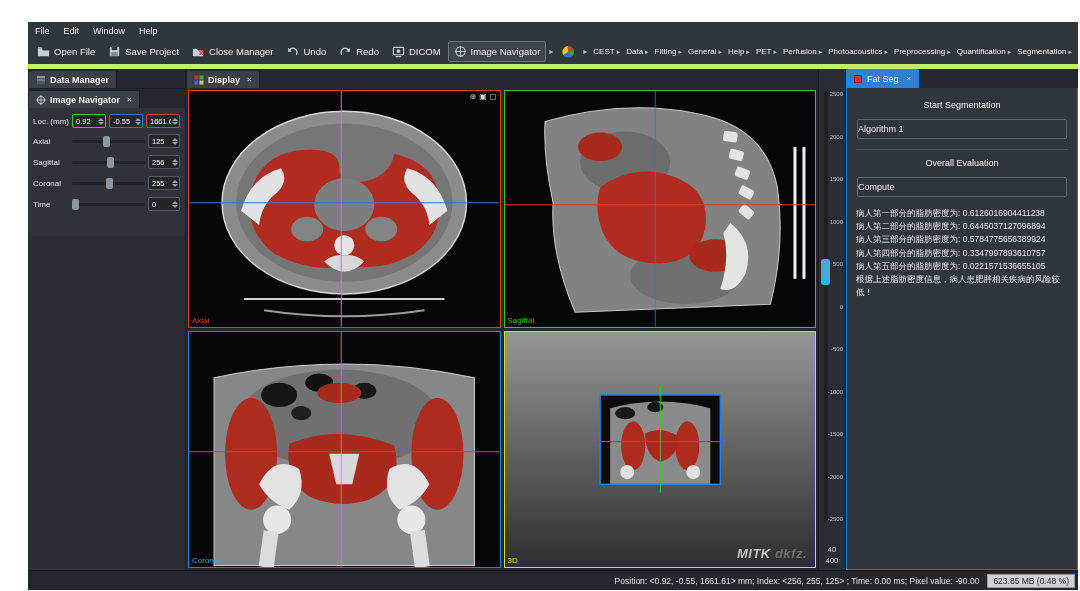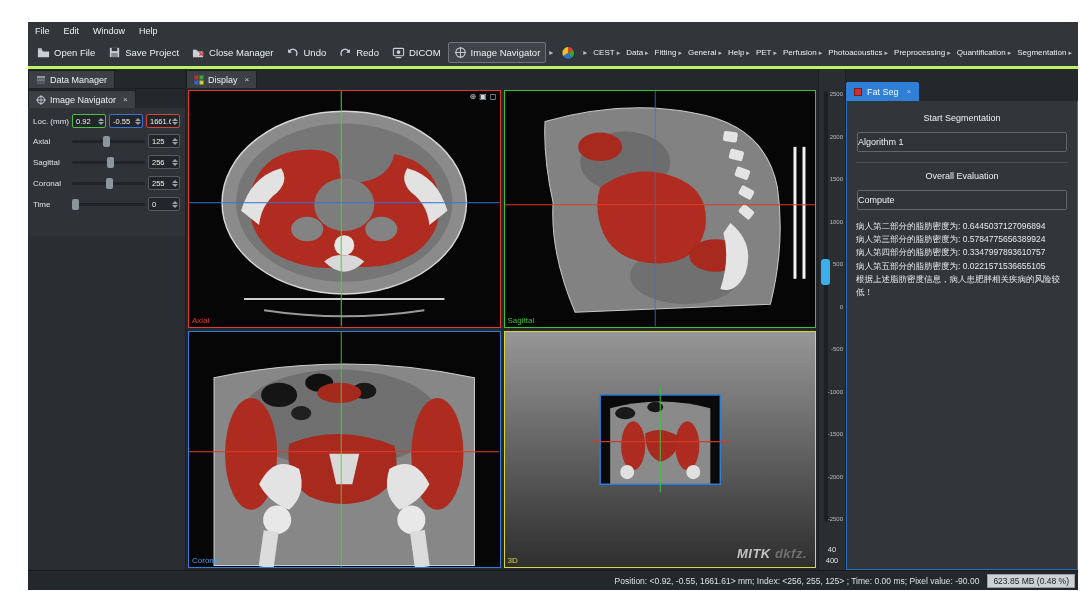--- a/index.html
+++ b/index.html
@@ -7,37 +7,37 @@
     font-family:"Liberation Sans","DejaVu Sans",sans-serif; }
   .page { position:relative; width:1080px; height:591px; background:#fff; overflow:hidden; }
   .app { position:absolute; left:28px; top:22px; width:1050px; height:568px;
     background:#2a2e32; color:#eff0f1; display:flex; flex-direction:column; font-size:10px; }
 
   
   .menubar { height:17px; background:#31363b; display:flex; align-items:center; gap:14px;
     padding:0 7px; font-size:9px; flex:0 0 auto; }
 
   
-  .toolbar { height:30px; background:#31363b; border-bottom:3px solid #bef264; display:flex;
+  .toolbar { height:30px; background:#31363b; border-bottom:5px solid #bef264; display:flex;
     align-items:center; padding:0 3px; gap:1px; flex:0 0 auto; overflow:hidden; white-space:nowrap; }
   .tb-btn { display:flex; align-items:center; gap:4px; padding:3px 5px; border:1px solid transparent;
     border-radius:2px; font-size:9.5px; flex:0 0 auto; }
   .tb-btn.active { background:#3e4449; border-color:#6f7478; }
   .tb-btn svg { width:13px; height:13px; }
   .tb-arrow { color:#b8bcc0; font-size:8px; padding:0 2px; flex:0 0 auto; }
   .tb-wheel svg { width:12px; height:12px; }
   .tb-menu { display:flex; align-items:center; gap:2px; padding:0 3px; font-size:8px; flex:0 0 auto; }
   .tb-menu .chev { color:#b8bcc0; font-size:7px; }
 
   .main { flex:1; display:flex; min-height:0; }
 
   
   .left-col { width:158px; flex:0 0 auto; display:flex; flex-direction:column;
     border-right:1px solid #1d2023; background:#2a2e32; }
-  .panel-tabbar { height:19px; background:#24272b; display:flex; align-items:flex-end; flex:0 0 auto; }
+  .panel-tabbar { height:19px; background:#24272b; display:flex; align-items:flex-end; flex:0 0 auto;font-weight:bold; }
   .panel-tab { height:18px; background:#3b4045; display:flex; align-items:center; gap:4px;
     padding:0 7px; font-size:9px; border:1px solid #1d2023; border-bottom:none;
     border-radius:2px 2px 0 0; }
   .tab-close { color:#c8ccd0; font-size:8px; margin-left:3px; }
   .dm-body { flex:1; background:#282c30; padding:3px 2px; overflow:hidden; }
   .dm-row { height:17px; display:flex; align-items:center; gap:4px; padding:0 3px; font-size:9px; }
   .dm-check { width:8px; height:8px; background:#232629; border:1px solid #6b7075; flex:0 0 auto; }
   .dm-thumb { width:11px; height:11px; border:1px solid #111; flex:0 0 auto; }
 
   
@@ -74,21 +74,21 @@
   .lw-col { width:27px; flex:0 0 auto; position:relative; background:#2a2e32; border-left:1px solid #1d2023; }
   .lw-groove { position:absolute; top:22px; bottom:48px; left:5px; width:4px; background:#1e2124; border-radius:2px; }
   .lw-handle { position:absolute; left:2px; top:38%; width:9px; height:26px; background:#3daee9; border-radius:3px; }
   .lw-ticks { position:absolute; top:22px; bottom:48px; right:2px; display:flex; flex-direction:column;
     justify-content:space-between; align-items:flex-end; font-size:6px; color:#b9bdc1; }
   .lw-values { position:absolute; bottom:4px; left:0; right:0; text-align:center; font-size:7.5px;
     color:#e2e4e6; line-height:1.5; }
 
   
   .right-panel { width:233px; flex:0 0 auto; display:flex; flex-direction:column; border-left:1px solid #1d2023; }
-  .rp-tabbar { height:32px; background:#24272b; display:flex; align-items:flex-end; flex:0 0 auto; }
+  .rp-tabbar { height:19px; background:#24272b; display:flex; align-items:flex-end; flex:0 0 auto; }
   .rp-tab { height:19px; background:#2f7fd6; color:#fff; display:flex; align-items:center; gap:5px;
     padding:0 8px; font-size:9px; border-radius:2px 2px 0 0; }
   .rp-tab .sq { width:8px; height:8px; background:#d03030; border:1px solid #801818; }
   .rp-body { flex:1; background:#31363b; border:1px solid #2c6fbe; border-top:none;
     padding:8px 9px; font-size:9px; overflow:hidden; }
   .rp-section-title { text-align:center; font-size:9px; margin:4px 0 9px; }
   .rp-hr { border:none; border-top:1px solid #4a4f54; margin:4px 0 8px; }
   .rp-btn { height:20px; line-height:18px; background:#2f3439;
     border:1px solid #60656a; border-radius:2px; margin:0 1px 10px; font-size:9px; }
   .rp-results { margin-top:4px; font-size:8.5px; line-height:1.55; color:#e8eaec; word-break:break-all; }
@@ -512,20 +512,21 @@
         </span>
       </div>
       <div class="rp-body">
         <div class="rp-section-title">Start Segmentation</div>
         <div class="rp-btn">Algorithm 1</div>
         <hr class="rp-hr">
         <div class="rp-section-title">Overall Evaluation</div>
         <div class="rp-btn">Compute</div>
         <div class="rp-results">
 
+        <div class="result-line">病人第一部分的脂肪密度为: 0.6126016904411238</div>
               <div class="result-line">病人第二部分的脂肪密度为: 0.6445037127096894</div>
               <div class="result-line">病人第三部分的脂肪密度为: 0.5784775656389924</div>
               <div class="result-line">病人第四部分的脂肪密度为: 0.3347997893610757</div>
               <div class="result-line">病人第五部分的脂肪密度为: 0.0221571536655105</div>
               <div class="result-line">根据上述脂肪密度信息，病人患肥胖相关疾病的风险较低！</div>
             </div>
       </div>
     </div>
   </div>
 

